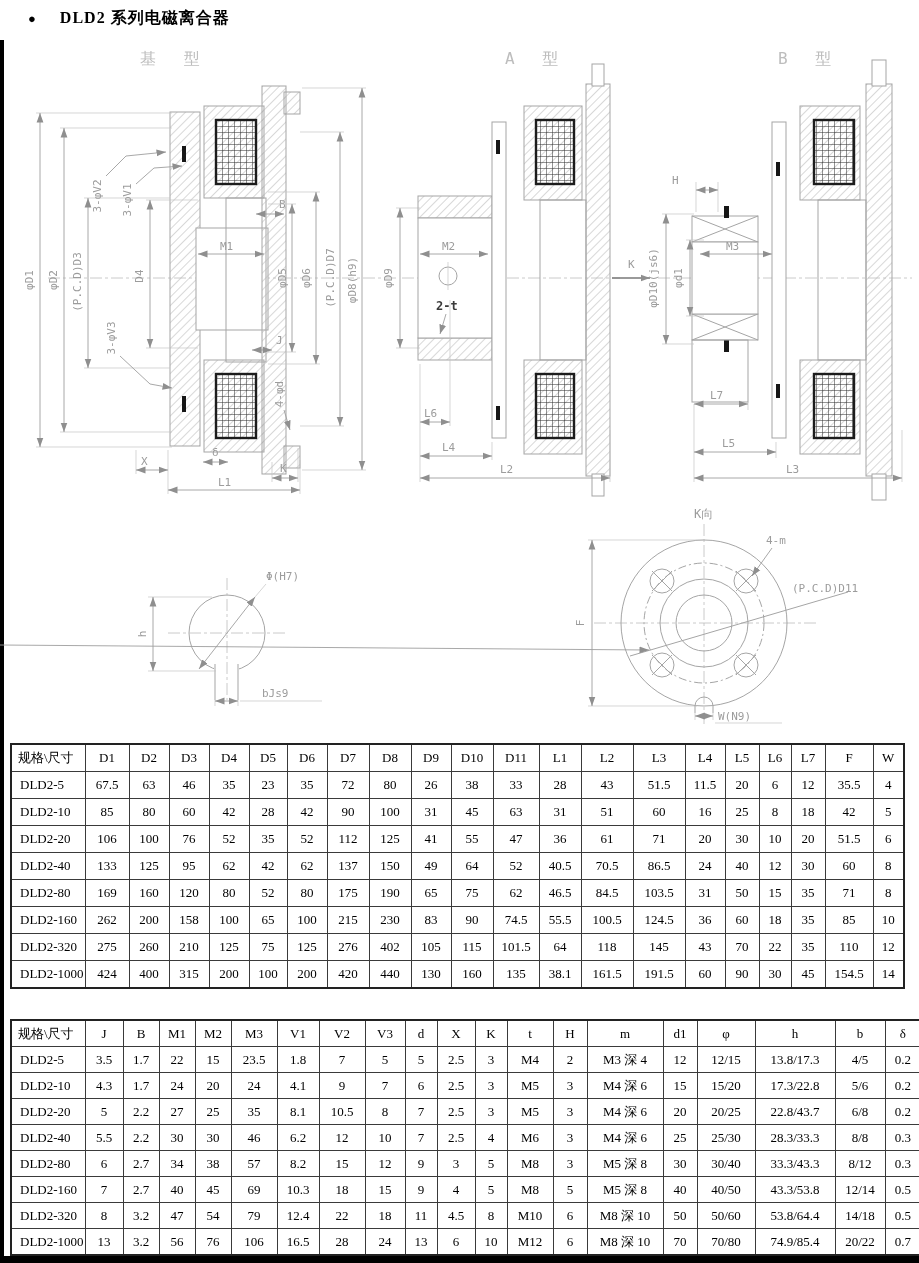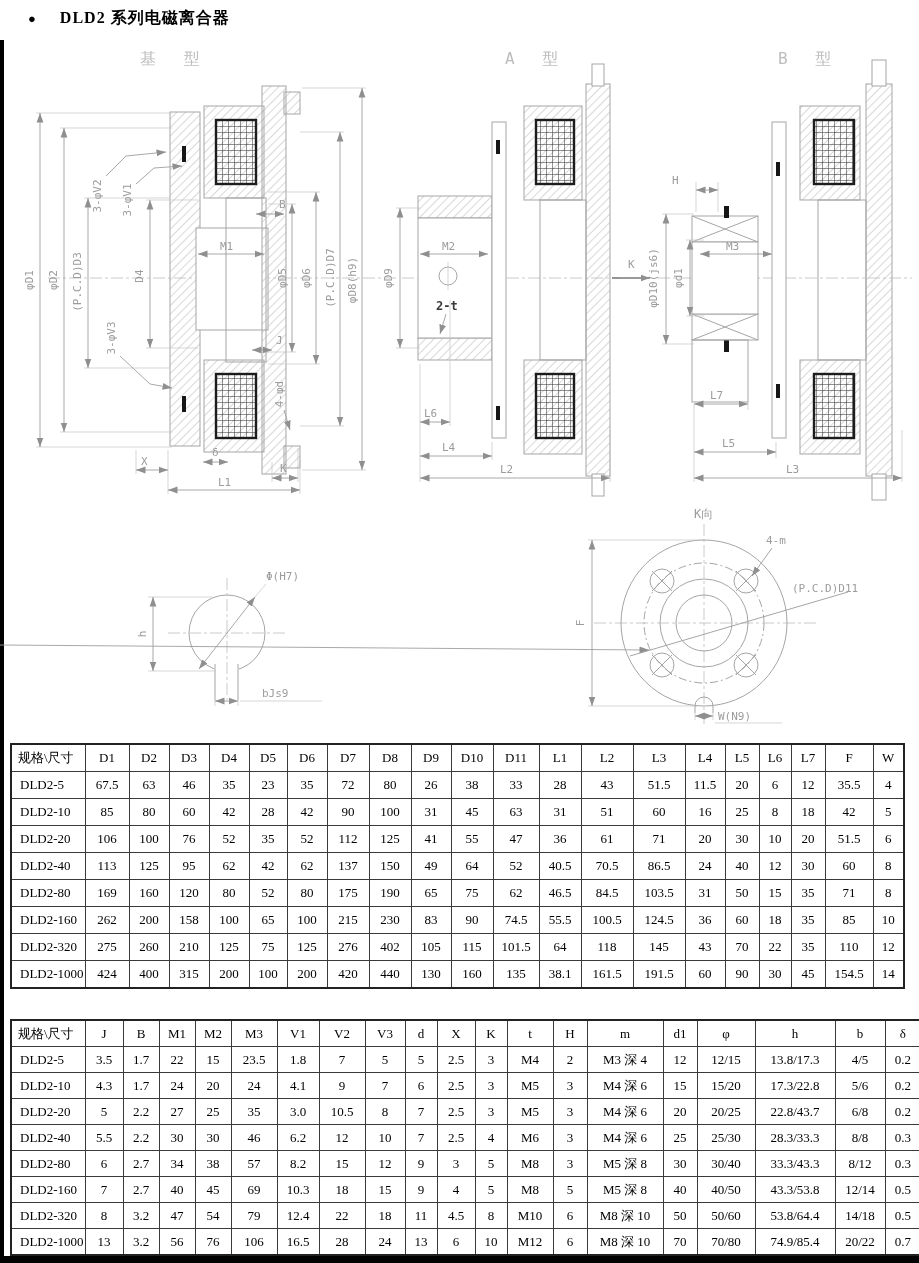--- a/index.html
+++ b/index.html
@@ -431,21 +431,21 @@
           <td>71</td>
           <td>20</td>
           <td>30</td>
           <td>10</td>
           <td>20</td>
           <td>51.5</td>
           <td>6</td>
         </tr>
         <tr>
           <td class="model">DLD2-40</td>
-          <td>113</td>
+          <td>133</td>
           <td>125</td>
           <td>95</td>
           <td>62</td>
           <td>42</td>
           <td>62</td>
           <td>137</td>
           <td>150</td>
           <td>49</td>
           <td>64</td>
           <td>52</td>
@@ -646,21 +646,21 @@
           <td>5/6</td>
           <td>0.2</td>
         </tr>
         <tr>
           <td class="model">DLD2-20</td>
           <td>5</td>
           <td>2.2</td>
           <td>27</td>
           <td>25</td>
           <td>35</td>
-          <td>3.0</td>
+          <td>8.1</td>
           <td>10.5</td>
           <td>8</td>
           <td>7</td>
           <td>2.5</td>
           <td>3</td>
           <td>M5</td>
           <td>3</td>
           <td>M4 深 6</td>
           <td>20</td>
           <td>20/25</td>

